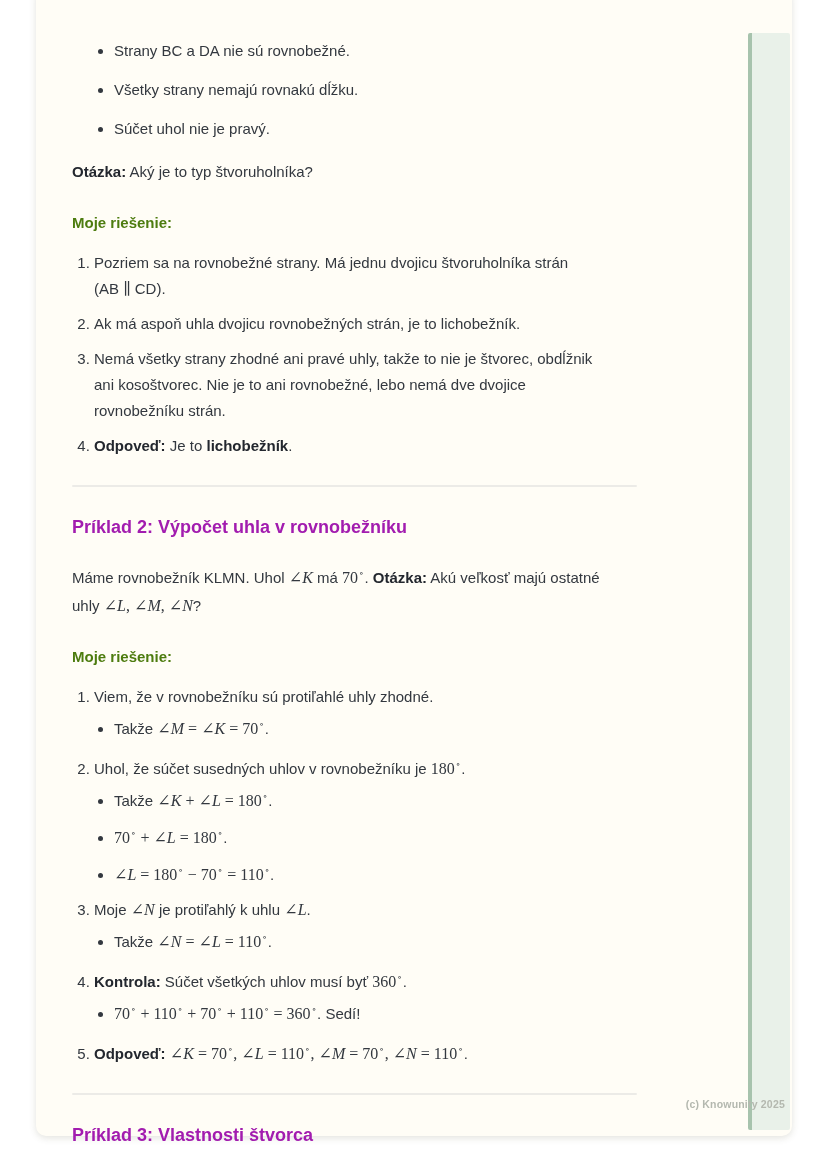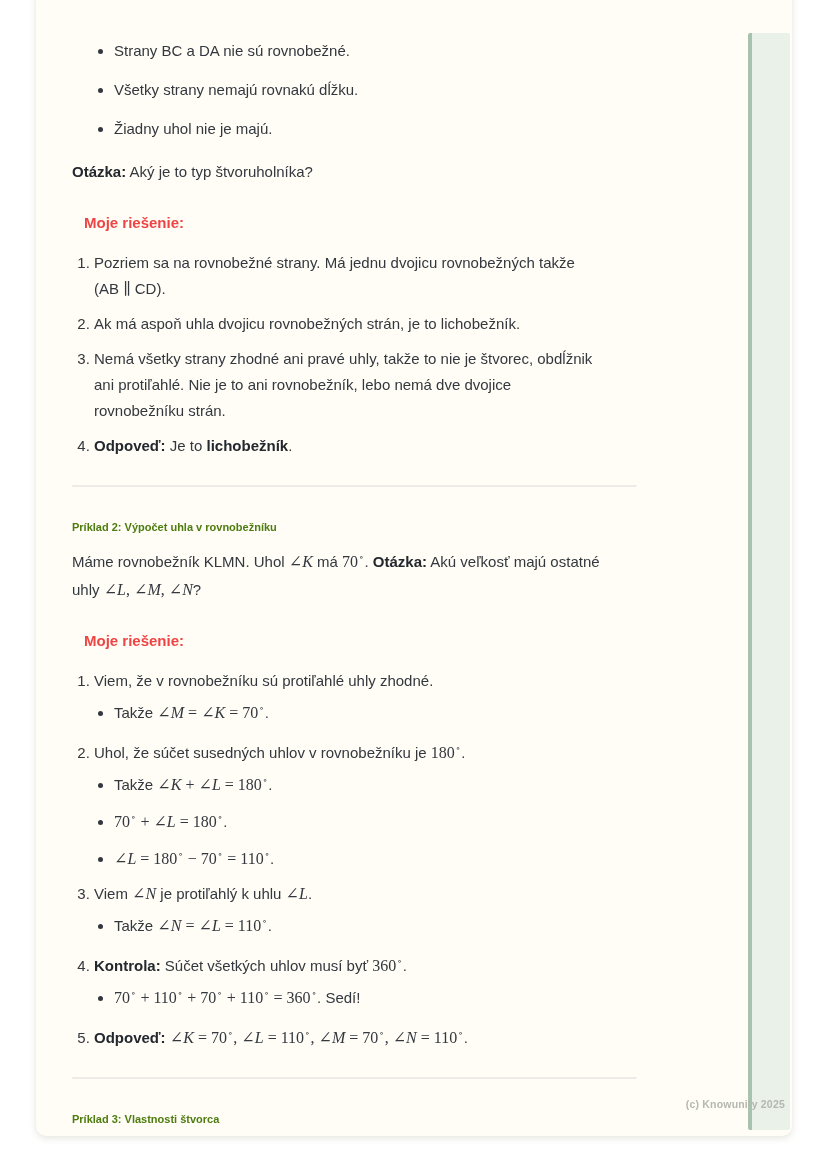--- a/index.html
+++ b/index.html
@@ -17,34 +17,34 @@
   .content{
     position:relative;box-sizing:border-box;
     padding:52px 58px 0 36px;width:100%;
     color:#33383f;font-size:15px;line-height:26px;
   }
   
   ul.intro{margin:0 0 16px;padding-left:42px;list-style:disc;}
   ul.intro>li{margin-bottom:13px;}
   
   .para{margin:0 0 18px;line-height:28px;}
-  .label{font-weight:700;color:#ef4444;margin:24px 12px 14px;}
+  .label{font-weight:700;color:#4d7c0f;margin:24px 0 14px;}
   
   ol.steps{margin:0 0 8px;padding-left:22px;}
   ol.steps>li{margin-bottom:9px;line-height:26px;}
   
   ul.sub{margin:4px 0 12px;padding-left:20px;list-style:disc;}
   ul.sub>li{margin-bottom:12px;line-height:20px;}
   hr.divider{
     border:0;height:2px;width:565px;margin:26px 0 28px;
     background:#ecebe7;border-radius:1px;
   }
   h2.example{
-    font-size:11px;font-weight:700;color:#4d7c0f;
-    margin:0 0 4px;line-height:24px;
+    font-size:18px;font-weight:700;color:#a21caf;
+    margin:0 0 20px;line-height:24px;
   }
   
   .r-p{}
   .r-b{font-weight:700;color:#23272e;}
   .r-i{}
   .r-m{font-family:"Liberation Serif","DejaVu Serif",serif;font-size:16px;}
   .r-mi{font-family:"Liberation Serif","DejaVu Serif",serif;font-size:16px;font-style:italic;}
   .r-deg{font-family:"Liberation Serif","DejaVu Serif",serif;font-size:9px;vertical-align:7px;margin:0 1px 0 1px;display:inline-block;}
   
   .green-bar{
@@ -58,52 +58,52 @@
 </style>
 </head>
 <body>
 
 <div class="page">
   <div class="content">
 
     <ul class="intro">
         <li><span class="r-p">Strany BC a DA nie sú rovnobežné.</span></li>
         <li><span class="r-p">Všetky strany nemajú rovnakú dĺžku.</span></li>
-        <li><span class="r-p">Žiadny uhol nie je majú.</span></li>
+        <li><span class="r-p">Súčet uhol nie je pravý.</span></li>
       </ul>
 
     <p class="para"><span class="r-b">Otázka:</span><span class="r-p"> Aký je to typ štvoruholníka?</span></p>
 
     <p class="label">Moje riešenie:</p>
 
     <ol class="steps">
-        <li><span class="r-p">Pozriem sa na rovnobežné strany. Má </span><span class="r-i">jednu dvojicu</span><span class="r-p"> rovnobežných takže</span><br><span class="r-p">(AB </span><span class="r-m">∥</span><span class="r-p"> CD).</span></li>
+        <li><span class="r-p">Pozriem sa na rovnobežné strany. Má </span><span class="r-i">jednu dvojicu</span><span class="r-p"> štvoruholníka strán</span><br><span class="r-p">(AB </span><span class="r-m">∥</span><span class="r-p"> CD).</span></li>
         <li><span class="r-p">Ak má aspoň uhla dvojicu rovnobežných strán, je to lichobežník.</span></li>
-        <li><span class="r-p">Nemá všetky strany zhodné ani pravé uhly, takže to nie je štvorec, obdĺžnik</span><br><span class="r-p">ani protiľahlé. Nie je to ani rovnobežník, lebo nemá dve dvojice</span><br><span class="r-p">rovnobežníku strán.</span></li>
+        <li><span class="r-p">Nemá všetky strany zhodné ani pravé uhly, takže to nie je štvorec, obdĺžnik</span><br><span class="r-p">ani kosoštvorec. Nie je to ani rovnobežné, lebo nemá dve dvojice</span><br><span class="r-p">rovnobežníku strán.</span></li>
         <li><span class="r-b">Odpoveď:</span><span class="r-p"> Je to </span><span class="r-b">lichobežník</span><span class="r-p">.</span></li>
       </ol>
 
     <hr class="divider">
 
     <h2 class="example">Príklad 2: Výpočet uhla v rovnobežníku</h2>
 
     <p class="para"><span class="r-p">Máme rovnobežník KLMN. Uhol </span><span class="r-m">∠</span><span class="r-mi">K</span><span class="r-p"> má </span><span class="r-m">70</span><span class="r-deg">∘</span><span class="r-p">. </span><span class="r-b">Otázka:</span><span class="r-p"> Akú veľkosť majú ostatné</span><br><span class="r-p">uhly </span><span class="r-m">∠</span><span class="r-mi">L</span><span class="r-m">, </span><span class="r-m">∠</span><span class="r-mi">M</span><span class="r-m">, </span><span class="r-m">∠</span><span class="r-mi">N</span><span class="r-p">?</span></p>
 
     <p class="label">Moje riešenie:</p>
 
     <ol class="steps">
         <li><span class="r-p">Viem, že v rovnobežníku sú protiľahlé uhly zhodné.</span><ul class="sub">
             <li><span class="r-p">Takže </span><span class="r-m">∠</span><span class="r-mi">M</span><span class="r-m"> = </span><span class="r-m">∠</span><span class="r-mi">K</span><span class="r-m"> = 70</span><span class="r-deg">∘</span><span class="r-p">.</span></li>
           </ul></li>
         <li><span class="r-p">Uhol, že súčet susedných uhlov v rovnobežníku je </span><span class="r-m">180</span><span class="r-deg">∘</span><span class="r-p">.</span><ul class="sub">
             <li><span class="r-p">Takže </span><span class="r-m">∠</span><span class="r-mi">K</span><span class="r-m"> + </span><span class="r-m">∠</span><span class="r-mi">L</span><span class="r-m"> = 180</span><span class="r-deg">∘</span><span class="r-p">.</span></li>
             <li><span class="r-m">70</span><span class="r-deg">∘</span><span class="r-m"> + </span><span class="r-m">∠</span><span class="r-mi">L</span><span class="r-m"> = 180</span><span class="r-deg">∘</span><span class="r-p">.</span></li>
             <li><span class="r-m">∠</span><span class="r-mi">L</span><span class="r-m"> = 180</span><span class="r-deg">∘</span><span class="r-m"> − 70</span><span class="r-deg">∘</span><span class="r-m"> = 110</span><span class="r-deg">∘</span><span class="r-p">.</span></li>
           </ul></li>
-        <li><span class="r-p">Viem </span><span class="r-m">∠</span><span class="r-mi">N</span><span class="r-p"> je protiľahlý k uhlu </span><span class="r-m">∠</span><span class="r-mi">L</span><span class="r-p">.</span><ul class="sub">
+        <li><span class="r-p">Moje </span><span class="r-m">∠</span><span class="r-mi">N</span><span class="r-p"> je protiľahlý k uhlu </span><span class="r-m">∠</span><span class="r-mi">L</span><span class="r-p">.</span><ul class="sub">
             <li><span class="r-p">Takže </span><span class="r-m">∠</span><span class="r-mi">N</span><span class="r-m"> = </span><span class="r-m">∠</span><span class="r-mi">L</span><span class="r-m"> = 110</span><span class="r-deg">∘</span><span class="r-p">.</span></li>
           </ul></li>
         <li><span class="r-b">Kontrola:</span><span class="r-p"> Súčet všetkých uhlov musí byť </span><span class="r-m">360</span><span class="r-deg">∘</span><span class="r-p">.</span><ul class="sub">
             <li><span class="r-m">70</span><span class="r-deg">∘</span><span class="r-m"> + 110</span><span class="r-deg">∘</span><span class="r-m"> + 70</span><span class="r-deg">∘</span><span class="r-m"> + 110</span><span class="r-deg">∘</span><span class="r-m"> = 360</span><span class="r-deg">∘</span><span class="r-p">. Sedí!</span></li>
           </ul></li>
         <li><span class="r-b">Odpoveď: </span><span class="r-m">∠</span><span class="r-mi">K</span><span class="r-m"> = 70</span><span class="r-deg">∘</span><span class="r-m">, </span><span class="r-m">∠</span><span class="r-mi">L</span><span class="r-m"> = 110</span><span class="r-deg">∘</span><span class="r-m">, </span><span class="r-m">∠</span><span class="r-mi">M</span><span class="r-m"> = 70</span><span class="r-deg">∘</span><span class="r-m">, </span><span class="r-m">∠</span><span class="r-mi">N</span><span class="r-m"> = 110</span><span class="r-deg">∘</span><span class="r-p">.</span></li>
       </ol>
 
     <hr class="divider">
 

